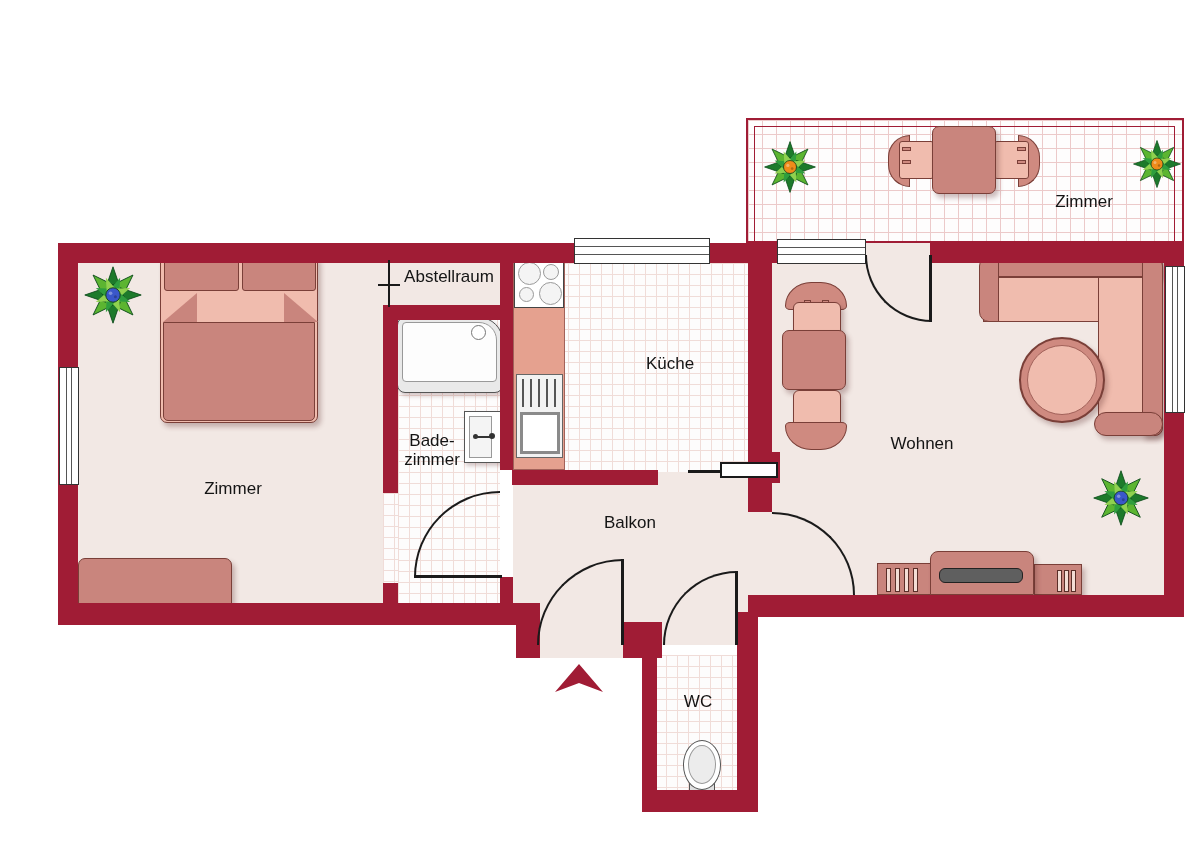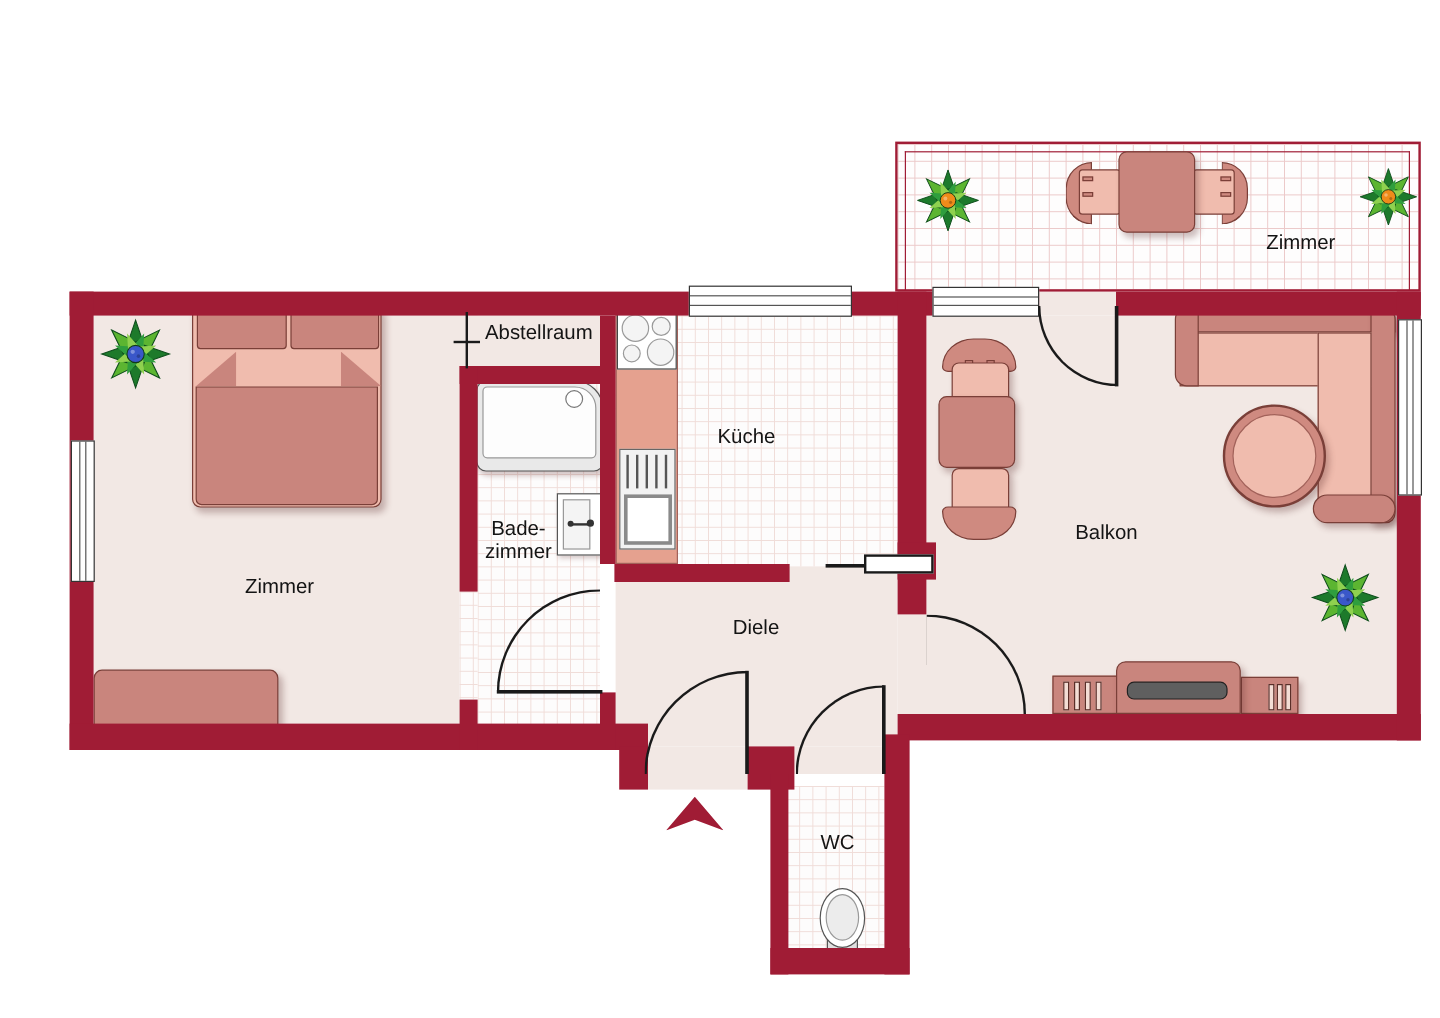--- a/index.html
+++ b/index.html
@@ -277,19 +277,19 @@
   <div style="position:absolute;left:720px;top:462px;width:58px;height:16px;background:#fff;border:2px solid var(--line);box-sizing:border-box"></div>
 
   <div class="clip" style="left:555px;top:664px;width:48px;height:28px;background:var(--wall);clip-path:polygon(50% 0,100% 100%,50% 68%,0 100%)"></div>
 
   <div class="lbl" style="left:233px;top:489px">Zimmer</div>
   <div class="lbl" style="left:449px;top:277px">Abstellraum</div>
   <div class="lbl" style="left:432px;top:450px">
     <span>Bade-</span><br>
     <span>zimmer</span>
   </div>
-  <div class="lbl" style="left:622px;top:364px">Küche</div>
-  <div class="lbl" style="left:630px;top:523px">Diele</div>
+  <div class="lbl" style="left:670px;top:364px">Küche</div>
+  <div class="lbl" style="left:630px;top:523px">Balkon</div>
   <div class="lbl" style="left:698px;top:702px">WC</div>
-  <div class="lbl" style="left:922px;top:444px">Balkon</div>
+  <div class="lbl" style="left:922px;top:444px">Wohnen</div>
   <div class="lbl" style="left:1084px;top:202px">Zimmer</div>
 
 </div>
 
 </body></html>

